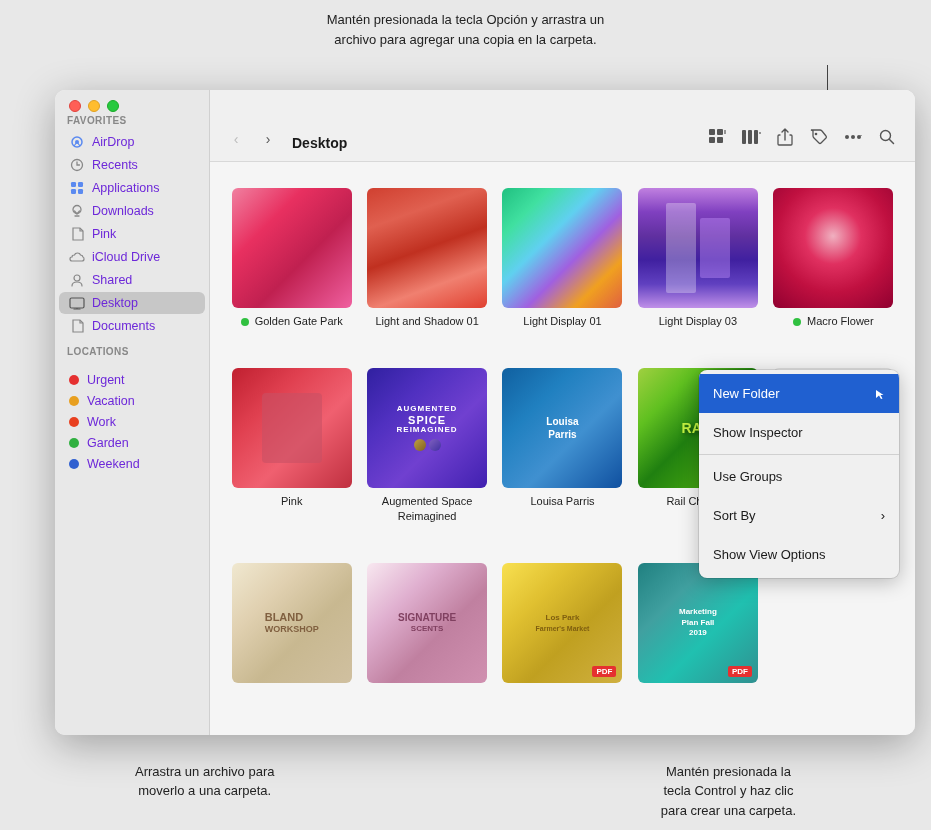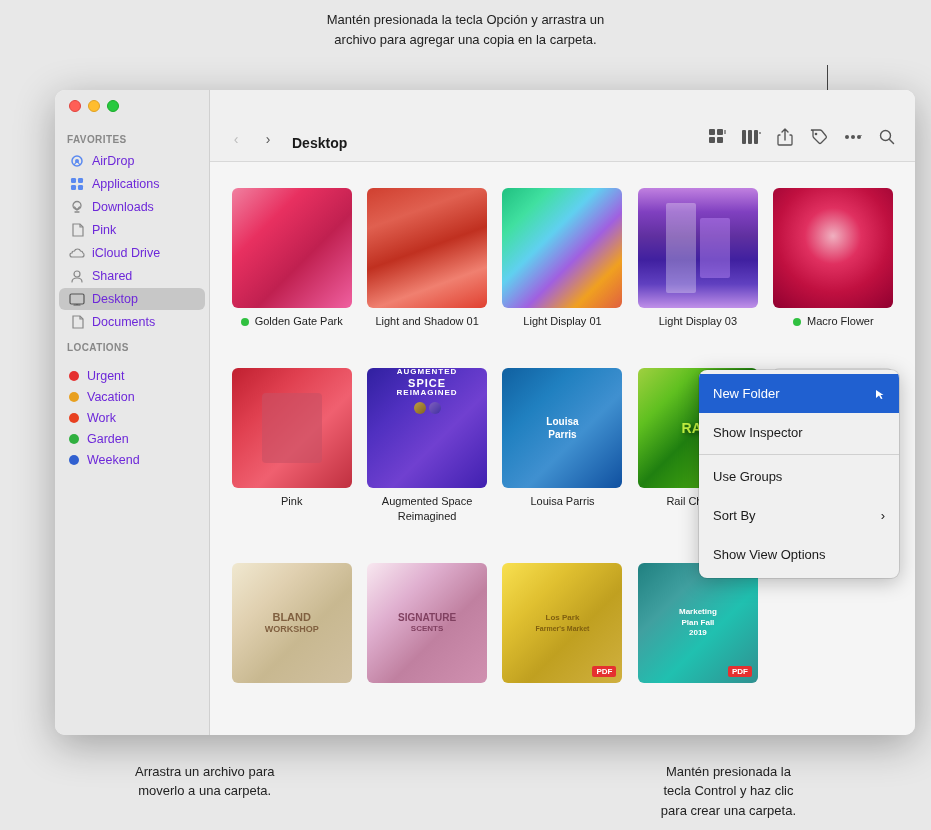--- a/index.html
+++ b/index.html
@@ -316,35 +316,44 @@
 </div>
 
 <div class="window">
 
   <div class="traffic-lights">
     <div class="tl tl-red"></div>
     <div class="tl tl-yellow"></div>
     <div class="tl tl-green"></div>
   </div>
 
-  <div class="sidebar" style="padding-top: 36px;">
+  <div class="sidebar" style="padding-top: 17px;">
 
     <div class="sidebar-section-header">Favorites</div>
 
     <div class="sidebar-item">
       <div class="sidebar-icon">
         <svg width="14" height="14" viewBox="0 0 14 14" fill="none">
           <circle cx="7" cy="7" r="5" stroke="#5b8af0" stroke-width="1.5" fill="none"></circle>
           <circle cx="7" cy="7" r="2" fill="#5b8af0"></circle>
           <path d="M4 11 L7 7 L10 11" stroke="#5b8af0" stroke-width="1.2" fill="none"></path>
         </svg>
       </div>
       <span>AirDrop</span>
     </div>
 
+    <div class="sidebar-item">
+      <div class="sidebar-icon">
+        <svg width="14" height="14" viewBox="0 0 14 14" fill="none">
+          <circle cx="7" cy="7" r="5.5" stroke="#888" stroke-width="1.3" fill="none"></circle>
+          <path d="M7 4 L7 7 L9.5 7" stroke="#888" stroke-width="1.3" stroke-linecap="round"></path>
+        </svg>
+      </div>
+      <span>Recents</span>
+    </div>
 
     <div class="sidebar-item">
       <div class="sidebar-icon">
         <svg width="14" height="14" viewBox="0 0 14 14" fill="none">
           <rect x="1" y="1" width="5" height="5" rx="1.2" fill="#5b8af0"></rect>
           <rect x="8" y="1" width="5" height="5" rx="1.2" fill="#5b8af0"></rect>
           <rect x="1" y="8" width="5" height="5" rx="1.2" fill="#5b8af0"></rect>
           <rect x="8" y="8" width="5" height="5" rx="1.2" fill="#5b8af0"></rect>
         </svg>
       </div>
@@ -532,21 +541,21 @@
       </div>
 
       <div class="file-item">
         <div class="file-thumb" style="background:linear-gradient(135deg,#c02030 0%,#e04050 30%,#f06070 60%,#c03040 100%);display:flex;align-items:center;justify-content:center;">
           <div style="width:60px;height:70px;background:rgba(200,80,100,0.6);border-radius:4px;"></div>
         </div>
         <div class="file-name">Pink</div>
       </div>
 
       <div class="file-item">
-        <div class="file-thumb" style="background:linear-gradient(135deg,#3020a0 0%,#5030c0 30%,#7040d0 60%,#4020b0 100%);display:flex;align-items:center;flex-direction:column;">
+        <div class="file-thumb" style="background:linear-gradient(135deg,#3020a0 0%,#5030c0 30%,#7040d0 60%,#4020b0 100%);display:flex;align-items:center;justify-content:center;flex-direction:column;">
           <div style="color:white;font-size:9px;font-weight:900;text-align:center;line-height:1.1;letter-spacing:1px;">
             <div style="font-size:8px;">AUGMENTED</div>
             <div style="font-size:11px;">SPICE</div>
             <div style="font-size:8px;">REIMAGINED</div>
           </div>
           <div style="display:flex;gap:3px;margin-top:4px;">
             <div style="width:12px;height:12px;border-radius:50%;background:linear-gradient(135deg,#c0a040,#806020);"></div>
             <div style="width:12px;height:12px;border-radius:50%;background:linear-gradient(135deg,#8060c0,#4030a0);"></div>
           </div>
         </div>
@@ -579,21 +588,21 @@
             <div style="width:18px;height:80%;background:#e03060;border-radius:2px 2px 0 0;"></div>
             <div style="width:18px;height:50%;background:#e0e8f8;border-radius:2px 2px 0 0;"></div>
           </div>
           <div style="font-size:7px;color:#888;text-align:right;">Schedule</div>
         </div>
         <div class="file-name"></div>
       </div>
 
       <div class="file-item">
         <div class="file-thumb" style="background:linear-gradient(135deg,#f0e8d0 0%,#e0d0b0 30%,#c8b890 60%,#d0c0a0 100%);display:flex;align-items:center;justify-content:center;flex-direction:column;">
-          <div style="color:#806040;font-size:9px;font-weight:900;text-align:center;line-height:1.2;">
+          <div style="color:#806040;font-size:9px;font-weight:900;text-align:left;line-height:1.2;">
             <div style="font-size:11px;">BLAND</div>
             <div>WORKSHOP</div>
           </div>
         </div>
         <div class="file-name"></div>
       </div>
 
       <div class="file-item">
         <div class="file-thumb" style="background:linear-gradient(135deg,#f8e8f0 0%,#e0b0d0 30%,#c080a0 60%,#d090b0 100%);display:flex;align-items:center;justify-content:center;flex-direction:column;">
           <div style="color:#804060;font-size:8px;font-weight:700;text-align:center;line-height:1.3;">

